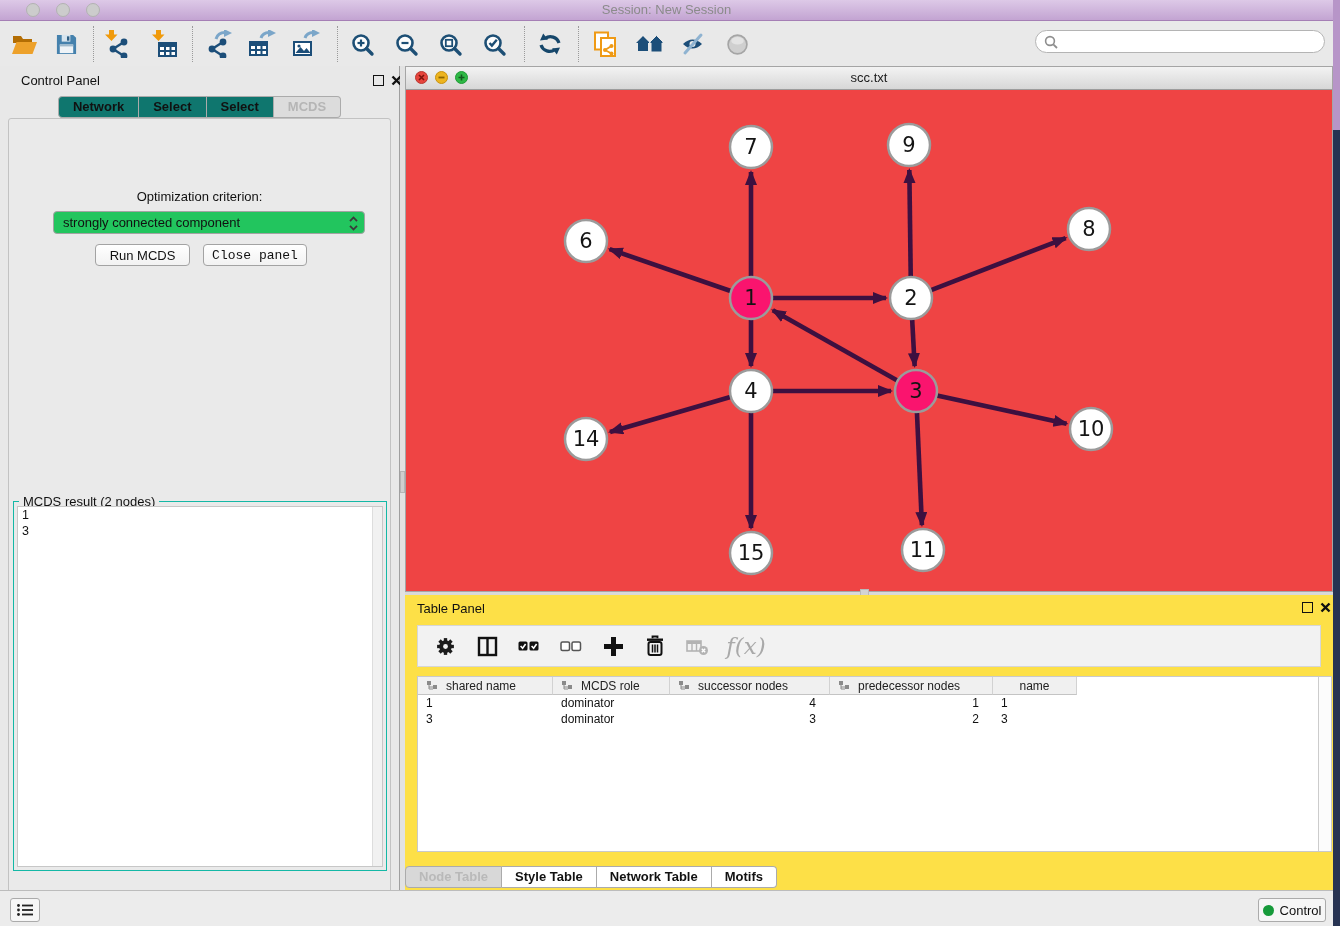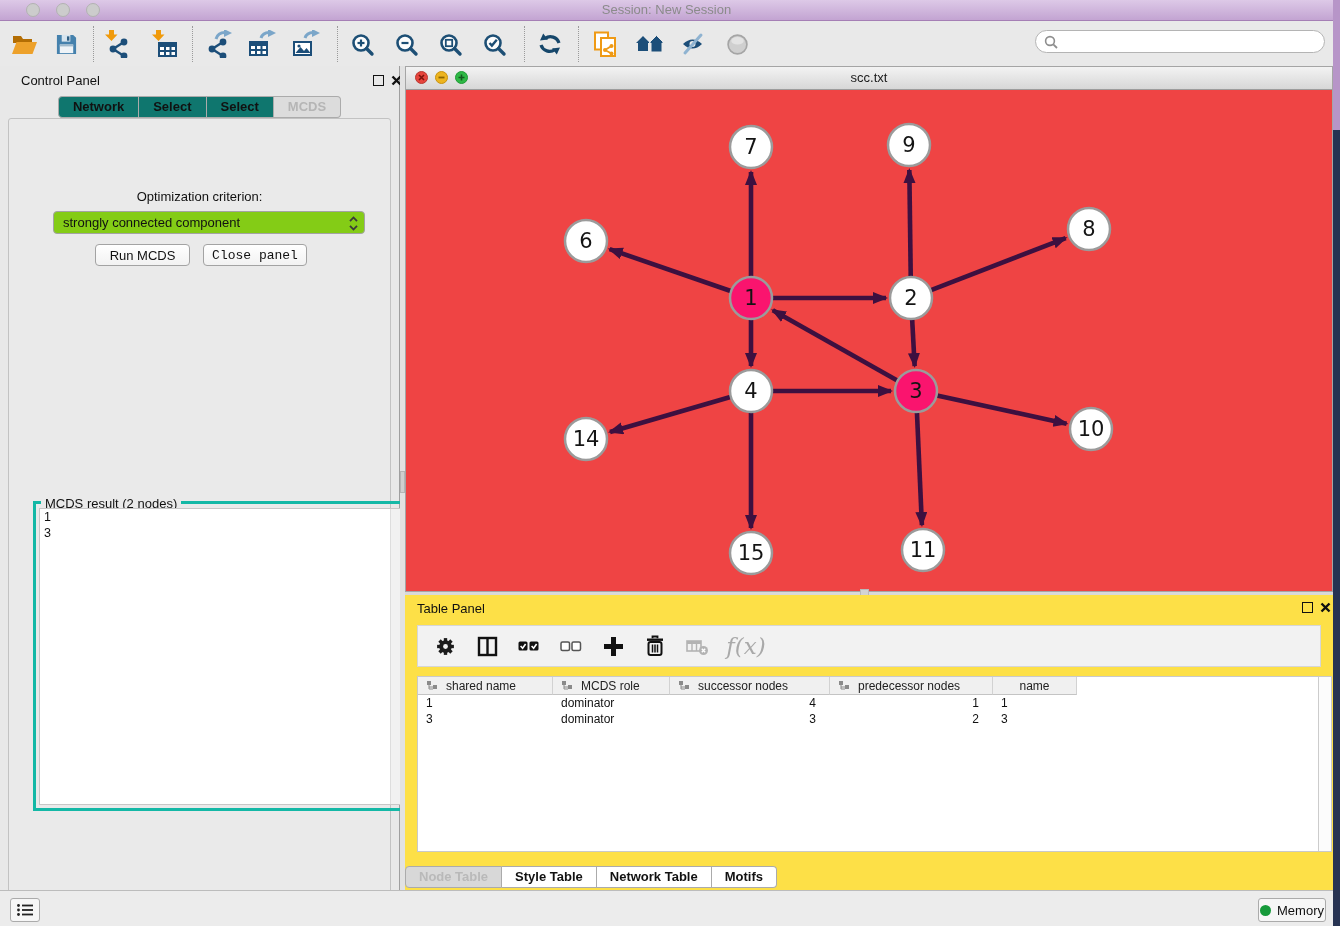--- a/index.html
+++ b/index.html
@@ -30,26 +30,26 @@
   .tabrow{position:absolute;top:30px;left:0;width:100%;display:flex;justify-content:center;}
   .tab{height:20px;line-height:20px;padding:0 14px;background:#0f766e;border:1px solid #ababab;border-left:none;
     font-size:13px;font-weight:700;color:#111;}
   .tab:first-child{border-left:1px solid #ababab;border-radius:4px 0 0 4px;}
   .tab:last-child{border-radius:0 4px 4px 0;}
   .tab.selected{background:#dcdcdc;color:#b5b5b5;}
   .cp-inner{position:absolute;left:8px;top:52px;width:383px;height:826px;max-height:824px;border:1px solid #c2c2c2;
     border-radius:3px;background:#eaeaea;box-sizing:border-box;height:824px;}
   .cp-inner{height:822px;}
   .opt-label{position:absolute;left:0;width:100%;top:70px;text-align:center;font-size:13px;color:#111;}
-  .selectbox{position:absolute;left:44px;top:92px;width:312px;height:23px;background:#84cc16;border:1px solid #a3a3a3;
+  .selectbox{position:absolute;left:44px;top:92px;width:312px;height:23px;background:#22c55e;border:1px solid #a3a3a3;
     border-radius:4px;box-sizing:border-box;display:flex;align-items:center;font-size:13px;padding-left:9px;color:#111;}
   .selectbox .stepper{position:absolute;right:5px;top:3px;}
   .btn{position:absolute;height:22px;background:linear-gradient(#ffffff,#f2f2f2);border:1px solid #a3a3a3;border-radius:4px;
     font-size:13px;color:#111;display:flex;align-items:center;justify-content:center;box-sizing:border-box;}
-  .fieldset{position:absolute;left:13px;top:435px;width:374px;height:310px;border:3px solid #14b8a6;box-sizing:border-box;margin-left:20px;}
+  .fieldset{position:absolute;left:13px;top:435px;width:374px;height:370px;border:1px solid #14b8a6;box-sizing:border-box;}
   .fieldset .legend{position:absolute;top:-8px;left:5px;background:#eaeaea;padding:0 4px;font-size:13px;color:#111;}
   .resultarea{position:absolute;left:3px;top:4px;right:3px;bottom:3px;background:#ffffff;border:1px solid #c7c7c7;overflow:hidden;}
   .resultarea .line{font-size:12.5px;color:#111;padding:0 0 0 4px;line-height:16px;}
   .resultarea .vtrack{position:absolute;right:0;top:0;bottom:0;width:9px;background:#f1f1f1;border-left:1px solid #ddd;}
   
   .netwin{position:absolute;left:405px;top:66px;width:928px;height:526px;background:#ef4444;border:1px solid #a5a5a5;box-sizing:border-box;}
   .netwin .ntbar{position:absolute;left:0;top:0;right:0;height:22px;background:linear-gradient(#f3f3f3,#d7d7d7);
     border-bottom:1px solid #9c9c9c;}
   .ntbar .title{position:absolute;left:0;right:0;top:3px;text-align:center;font-size:13px;color:#1a1a1a;}
   .tl{position:absolute;top:4px;width:13px;height:13px;border-radius:50%;box-sizing:border-box;display:flex;align-items:center;justify-content:center;}
@@ -548,15 +548,15 @@
           <circle cx="2.5" cy="7" r="1.4"></circle>
           <circle cx="2.5" cy="11.5" r="1.4"></circle>
           <rect x="6" y="1.6" width="11" height="1.8"></rect>
           <rect x="6" y="6.1" width="11" height="1.8"></rect>
           <rect x="6" y="10.6" width="11" height="1.8"></rect>
         </g>
       </svg>
   </span>
   <span class="sbtn" style="left:1258px;width:68px;">
     <span class="memdot"></span>
-    <span>Memory</span>
+    <span>Control</span>
   </span>
 </div>
 
 </body></html>

